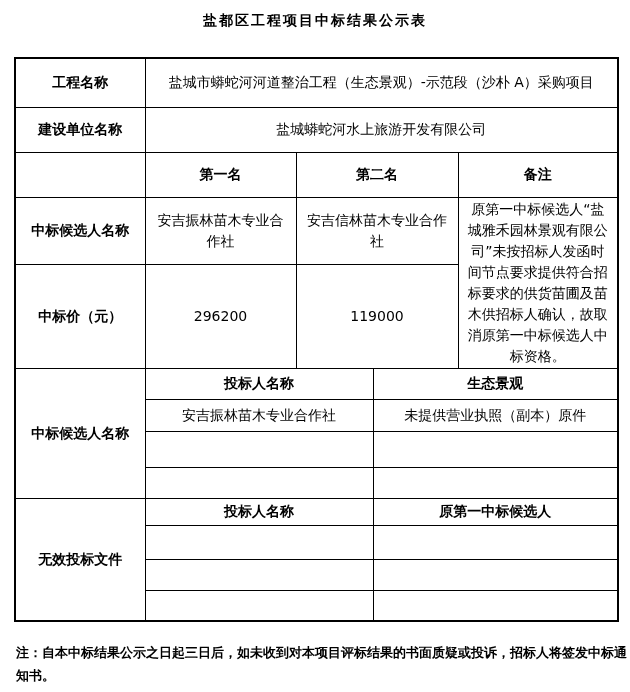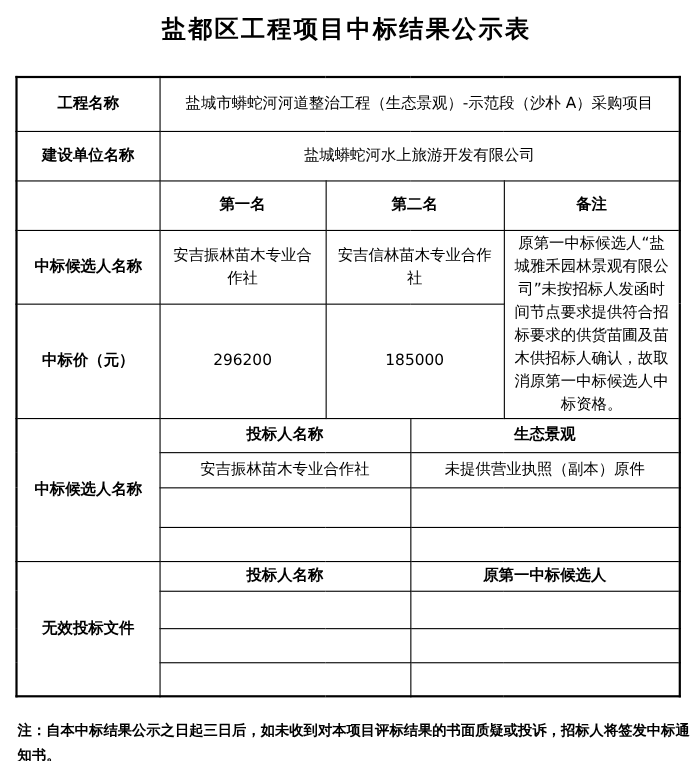--- a/index.html
+++ b/index.html
@@ -2,21 +2,21 @@
 <html><head>
 <meta charset="utf-8">
 <style>
   html,body{margin:0;padding:0;background:#ffffff;}
   body{
     width:630px;height:692px;overflow:hidden;color:#000;
     font-family:"DejaVu Sans","Liberation Sans",sans-serif;
   }
   .title{
     margin:12px 0 0 0;text-align:center;
-    font-size:22px;font-weight:bold;letter-spacing:2px;
+    font-size:14px;font-weight:bold;letter-spacing:2px;
   }
   table.bid-table{
     border-collapse:collapse;table-layout:fixed;
     margin:27px 0 0 14px;width:603px;
     border:2px solid #000;
   }
   table.bid-table td{
     border:1px solid #000;
     padding:1px 6px;
     font-size:14px;line-height:21px;
@@ -73,21 +73,21 @@
     <tr class="r4">
       <td class="label">中标候选人名称</td>
       <td>安吉振林苗木专业合作社</td>
       <td colspan="2">安吉信林苗木专业合作社</td>
       <td rowspan="2" class="remark">原第一中标候选人“盐城雅禾园林景观有限公司”未按招标人发函时间节点要求提供符合招标要求的供货苗圃及苗木供招标人确认，故取消原第一中标候选人中标资格。</td>
     </tr>
 
     <tr class="r5">
       <td class="label">中标价（元）</td>
       <td>296200</td>
-      <td colspan="2">185000</td>
+      <td colspan="2">119000</td>
     </tr>
 
     <tr class="r6a">
       <td rowspan="4" class="label">中标候选人名称</td>
       <td colspan="2" class="hdr">投标人名称</td>
       <td colspan="2" class="hdr">生态景观</td>
     </tr>
     <tr class="r6b">
       <td colspan="2">安吉振林苗木专业合作社</td>
       <td colspan="2">未提供营业执照（副本）原件</td>

